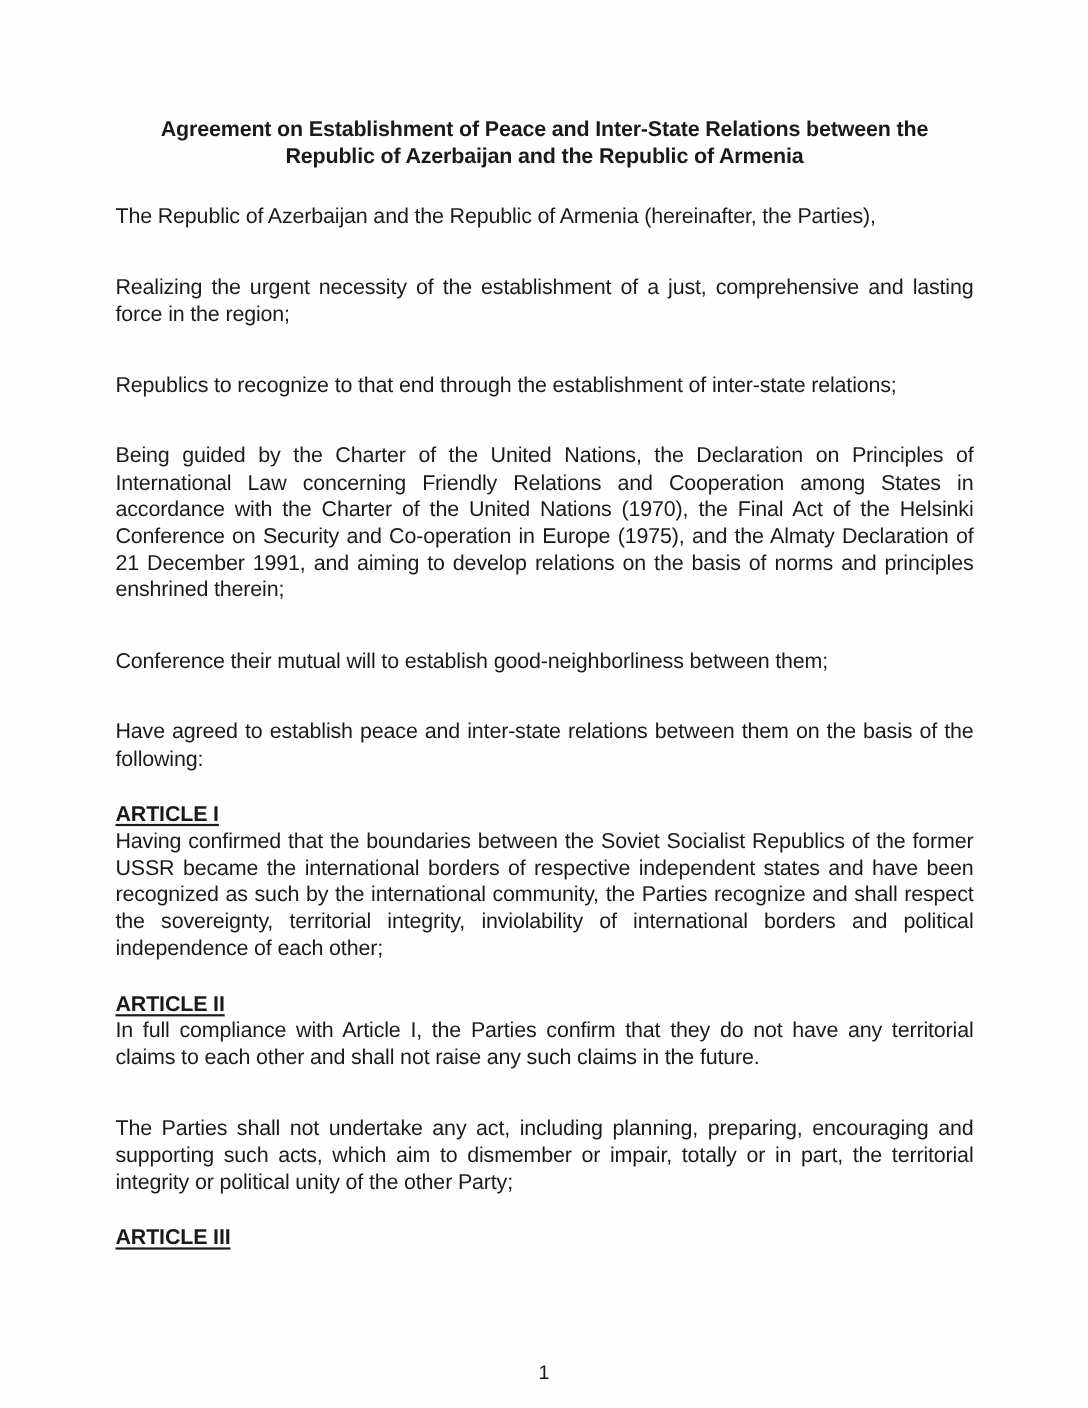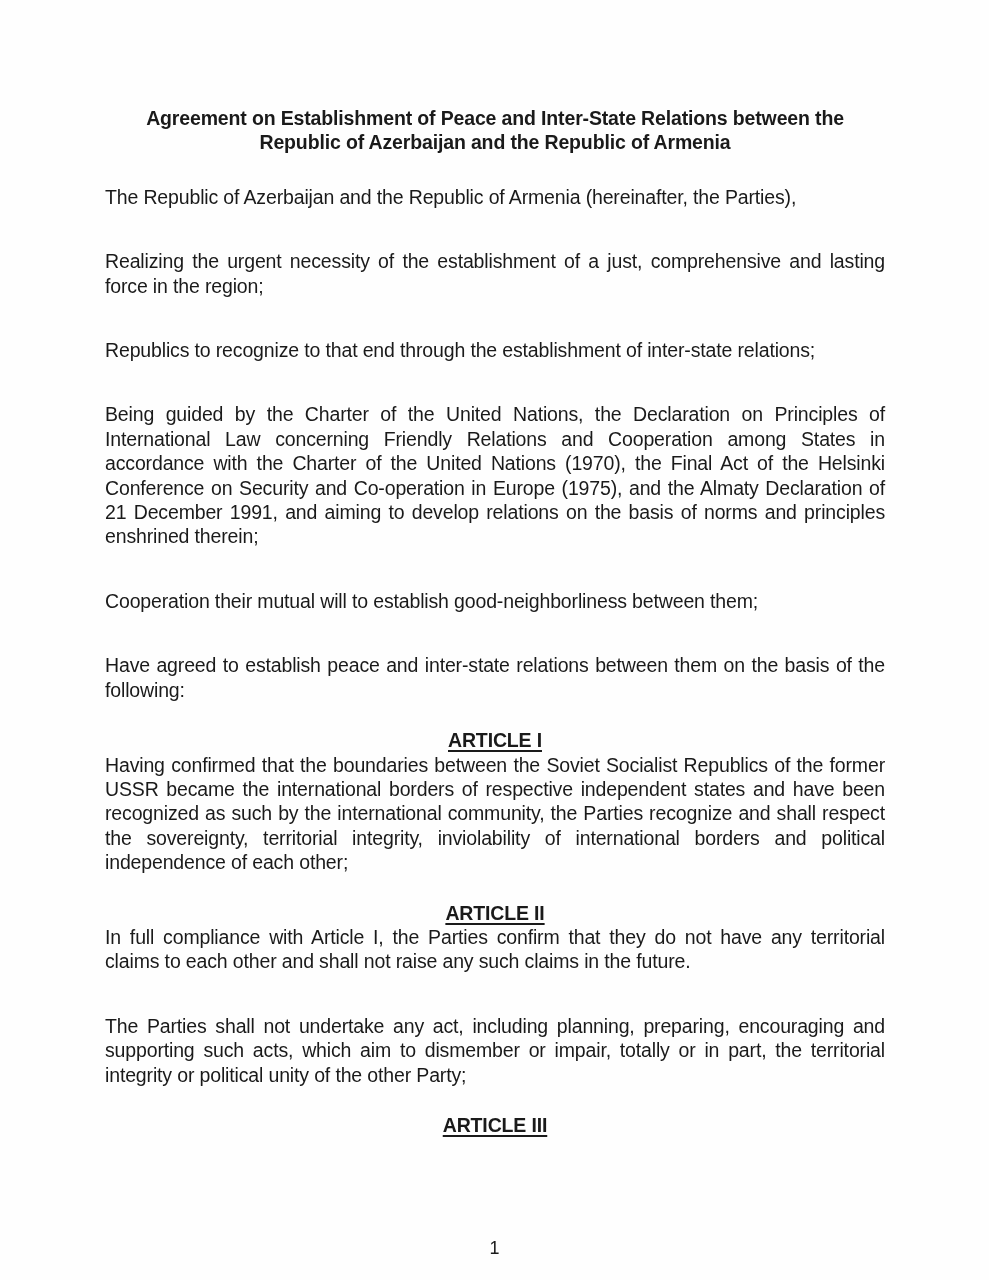--- a/index.html
+++ b/index.html
@@ -31,21 +31,21 @@
     margin: 0 auto 30px auto;
     max-width: 760px;
     line-height: 24.4px;
   }
   p.body-par {
     text-align: justify;
     margin: 40px 0 0 0;
   }
   p.body-par:first-of-type { margin-top: 0; }
   .article-heading {
-    text-align: center;
+    text-align: left;
     font-size: 19.5px;
     font-weight: bold;
     margin: 26px 0 0 0;
     line-height: 24.4px;
   }
   .article-heading .hd {
     text-decoration: underline;
     text-decoration-thickness: 2px;
     text-underline-offset: 3px;
   }
@@ -70,21 +70,21 @@
 
     <section>
       <p class="body-par"><span>The Republic of Azerbaijan and the Republic of Armenia (hereinafter, the Parties),</span></p>
 
       <p class="body-par"><span class="it">Realizing</span><span> the urgent necessity of the establishment of a just, comprehensive and lasting force in the region;</span></p>
 
       <p class="body-par"><span class="it">Republics</span><span> to recognize to that end through the establishment of inter-state relations;</span></p>
 
       <p class="body-par"><span class="it">Being guided by</span><span> the Charter of the United Nations, the Declaration on Principles of International Law concerning Friendly Relations and Cooperation among States in accordance with the Charter of the United Nations (1970), the Final Act of the Helsinki Conference on Security and Co-operation in Europe (1975), and the Almaty Declaration of 21 December 1991, and </span><span class="it">aiming to</span><span> develop relations on the basis of norms and principles enshrined therein;</span></p>
 
-      <p class="body-par"><span class="it">Cooperation</span><span> their mutual will to establish good-neighborliness between them;</span></p>
+      <p class="body-par"><span class="it">Conference</span><span> their mutual will to establish good-neighborliness between them;</span></p>
 
       <p class="body-par"><span>Have agreed to establish peace and inter-state relations between them on the basis of the following:</span></p>
     </section>
 
     <section>
       <h2 class="article-heading"><span class="hd">ARTICLE I</span></h2>
       <p class="body-par">Having confirmed that the boundaries between the Soviet Socialist Republics of the former USSR became the international borders of respective independent states and have been recognized as such by the international community, the Parties recognize and shall respect the sovereignty, territorial integrity, inviolability of international borders and political independence of each other;</p>
     </section>
 
     <section>

